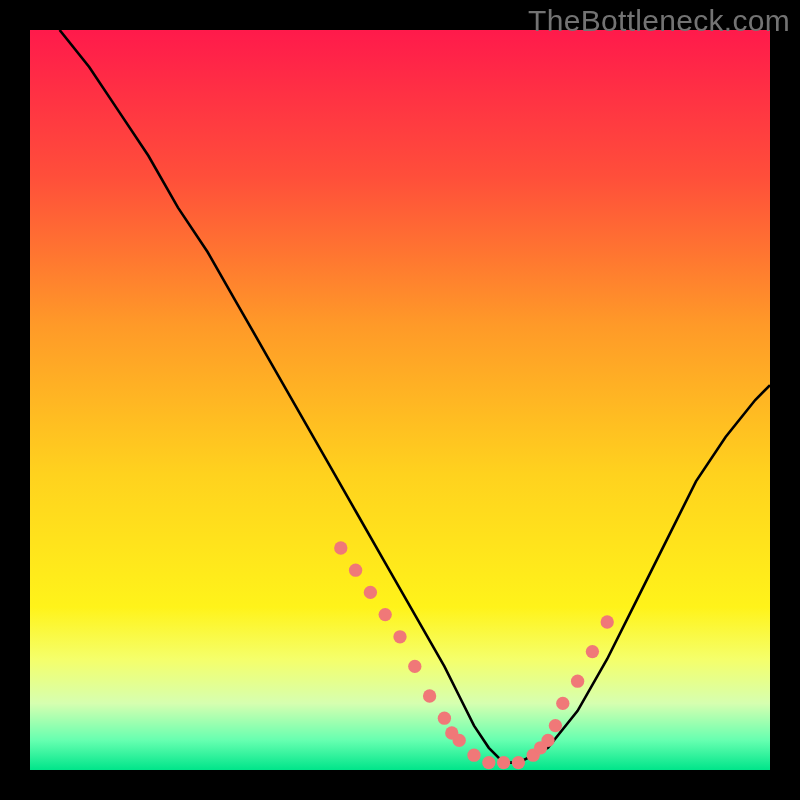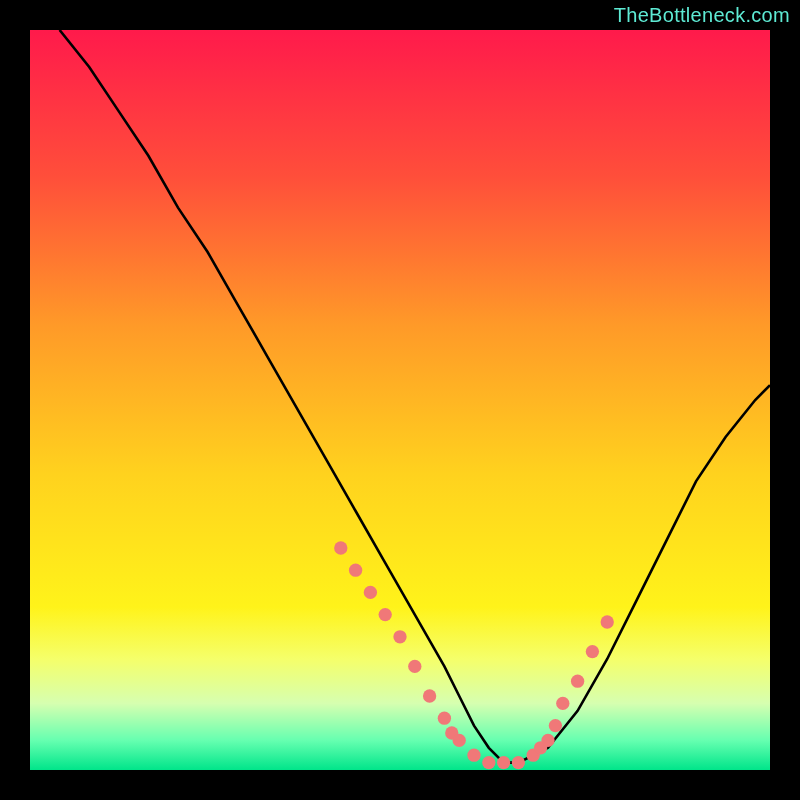--- a/index.html
+++ b/index.html
@@ -8,23 +8,23 @@
     position: relative;
     width: 800px;
     height: 800px;
     background: #000;
   }
   .watermark {
     position: absolute;
     top: 4px;
     right: 10px;
     font-family: Arial, Helvetica, sans-serif;
-    font-size: 20px;
+    font-size: 30px;
     font-weight: 500;
-    color: #5eead4;
+    color: #737373;
     letter-spacing: 0.3px;
     z-index: 10;
   }
   .plot {
     position: absolute;
     left: 30px;
     top: 30px;
     width: 740px;
     height: 740px;
   }

